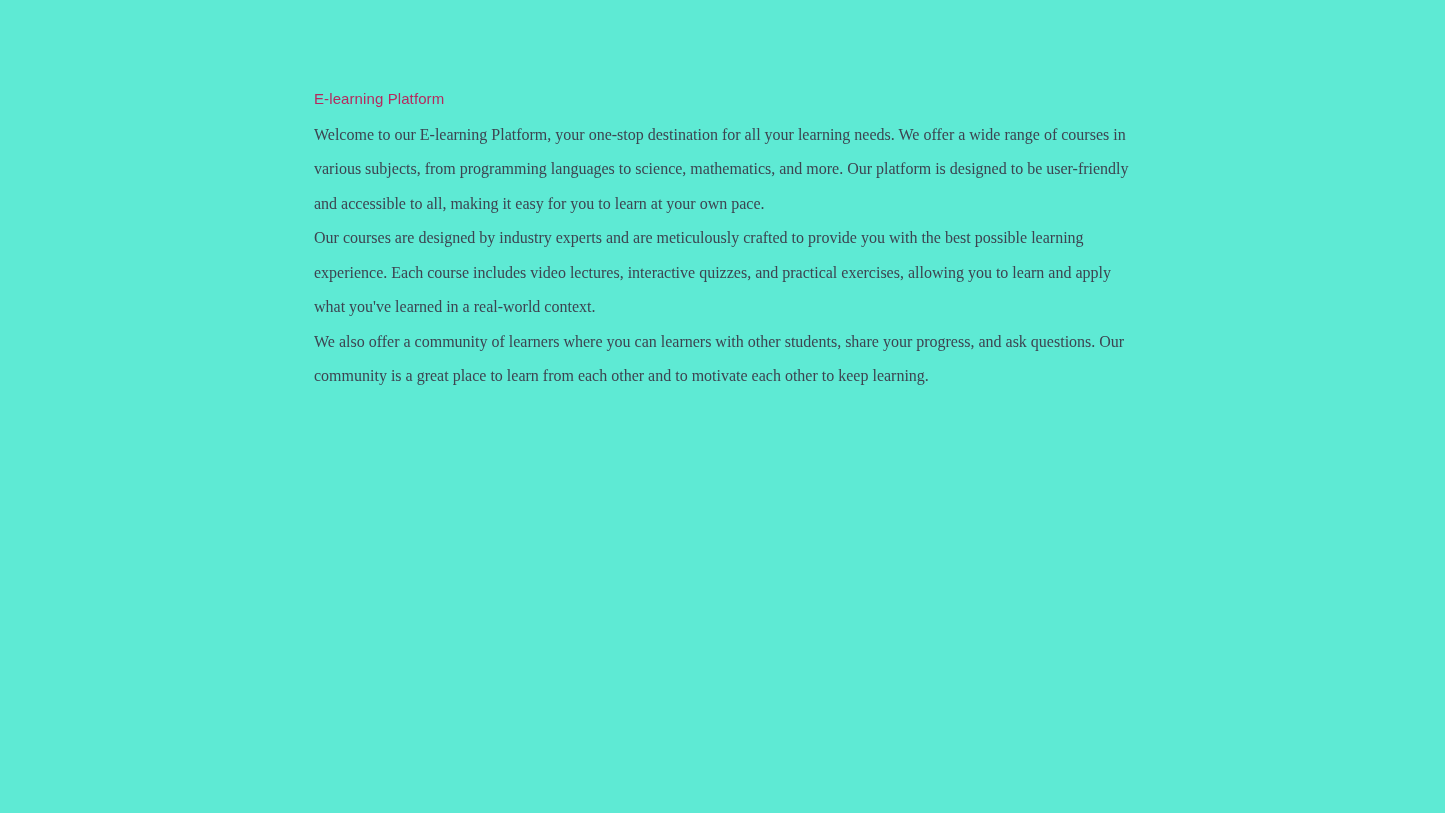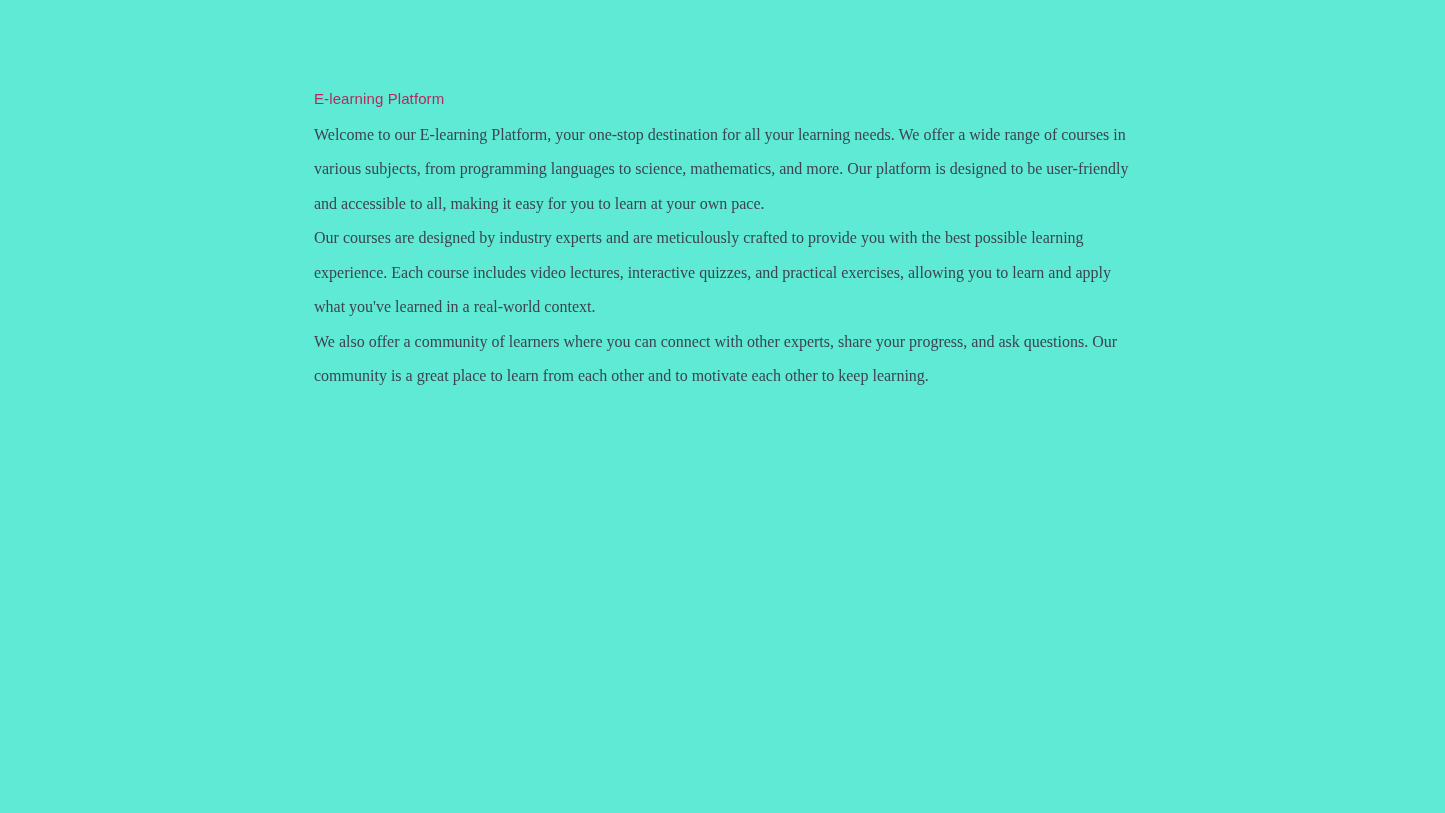--- a/index.html
+++ b/index.html
@@ -50,17 +50,17 @@
 <body>
 
 <div class="page">
   <div class="content-wrap">
 
     <h2 class="section-title">E-learning Platform</h2>
 
     <div class="prose">
       <p>Welcome to our E-learning Platform, your one-stop destination for all your learning needs. We offer a wide range of courses in various subjects, from programming languages to science, mathematics, and more. Our platform is designed to be user-friendly and accessible to all, making it easy for you to learn at your own pace.</p>
       <p>Our courses are designed by industry experts and are meticulously crafted to provide you with the best possible learning experience. Each course includes video lectures, interactive quizzes, and practical exercises, allowing you to learn and apply what you've learned in a real-world context.</p>
-      <p>We also offer a community of learners where you can connect with other experts, share your progress, and ask questions. Our community is a great place to learn from each other and to motivate each other to keep learning.</p>
+      <p>We also offer a community of learners where you can learners with other students, share your progress, and ask questions. Our community is a great place to learn from each other and to motivate each other to keep learning.</p>
     </div>
 
   </div>
 </div>
 
 </body></html>

